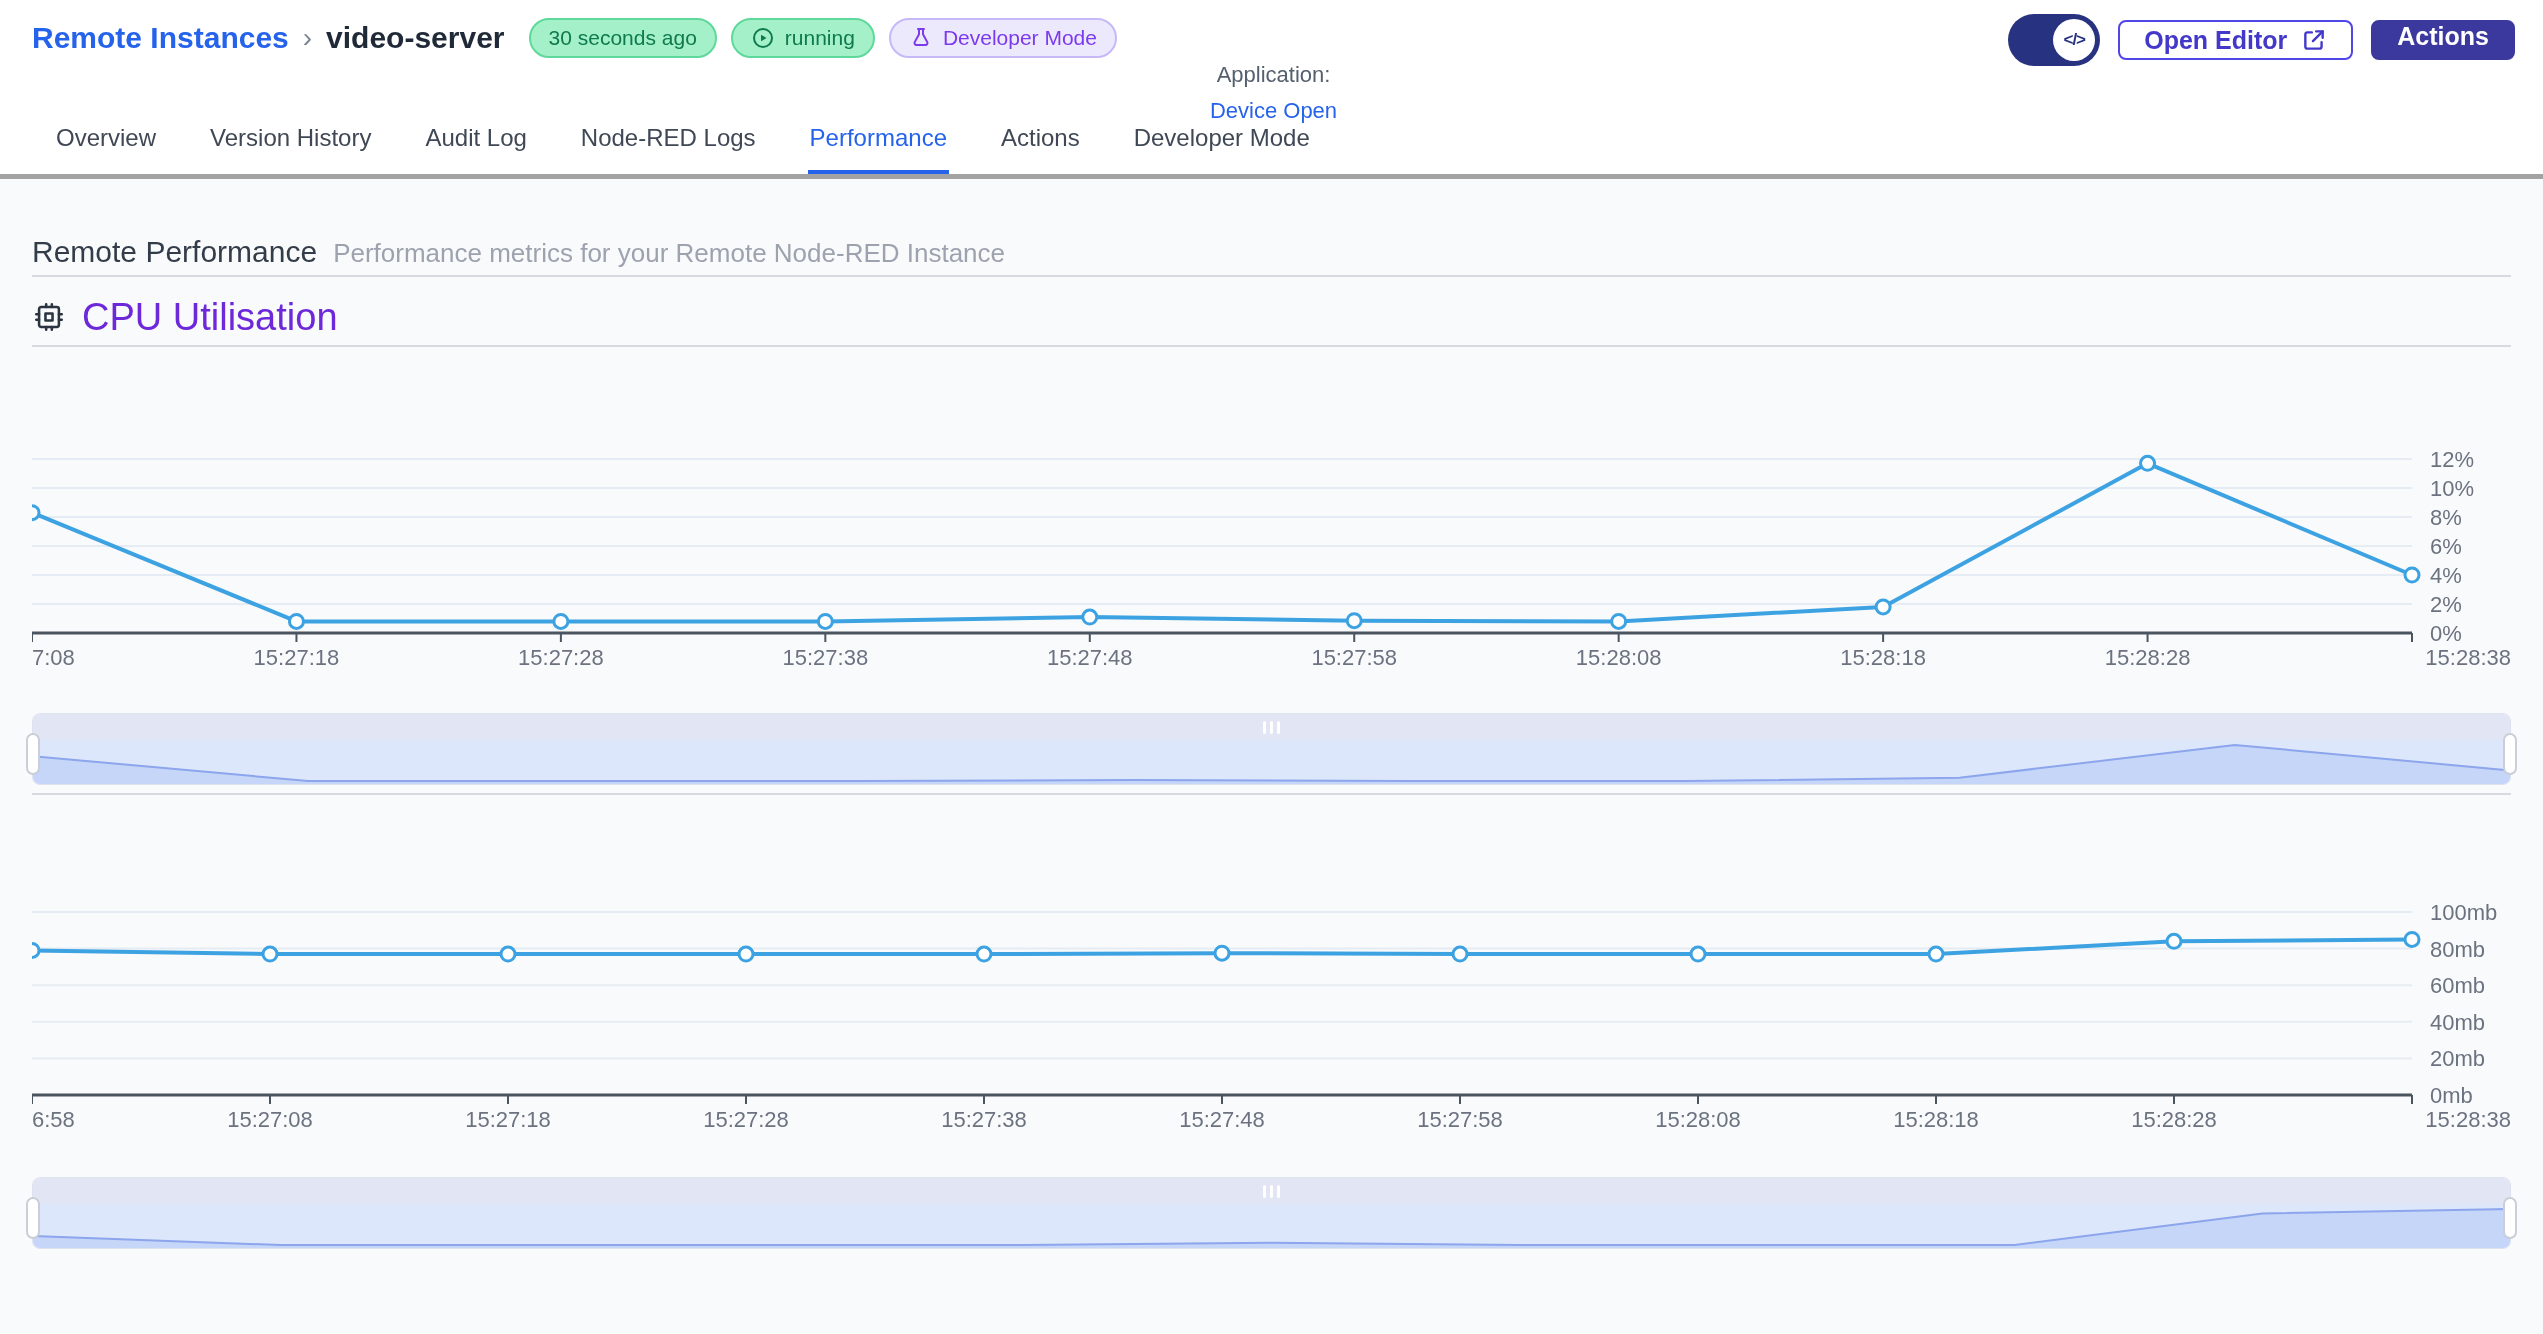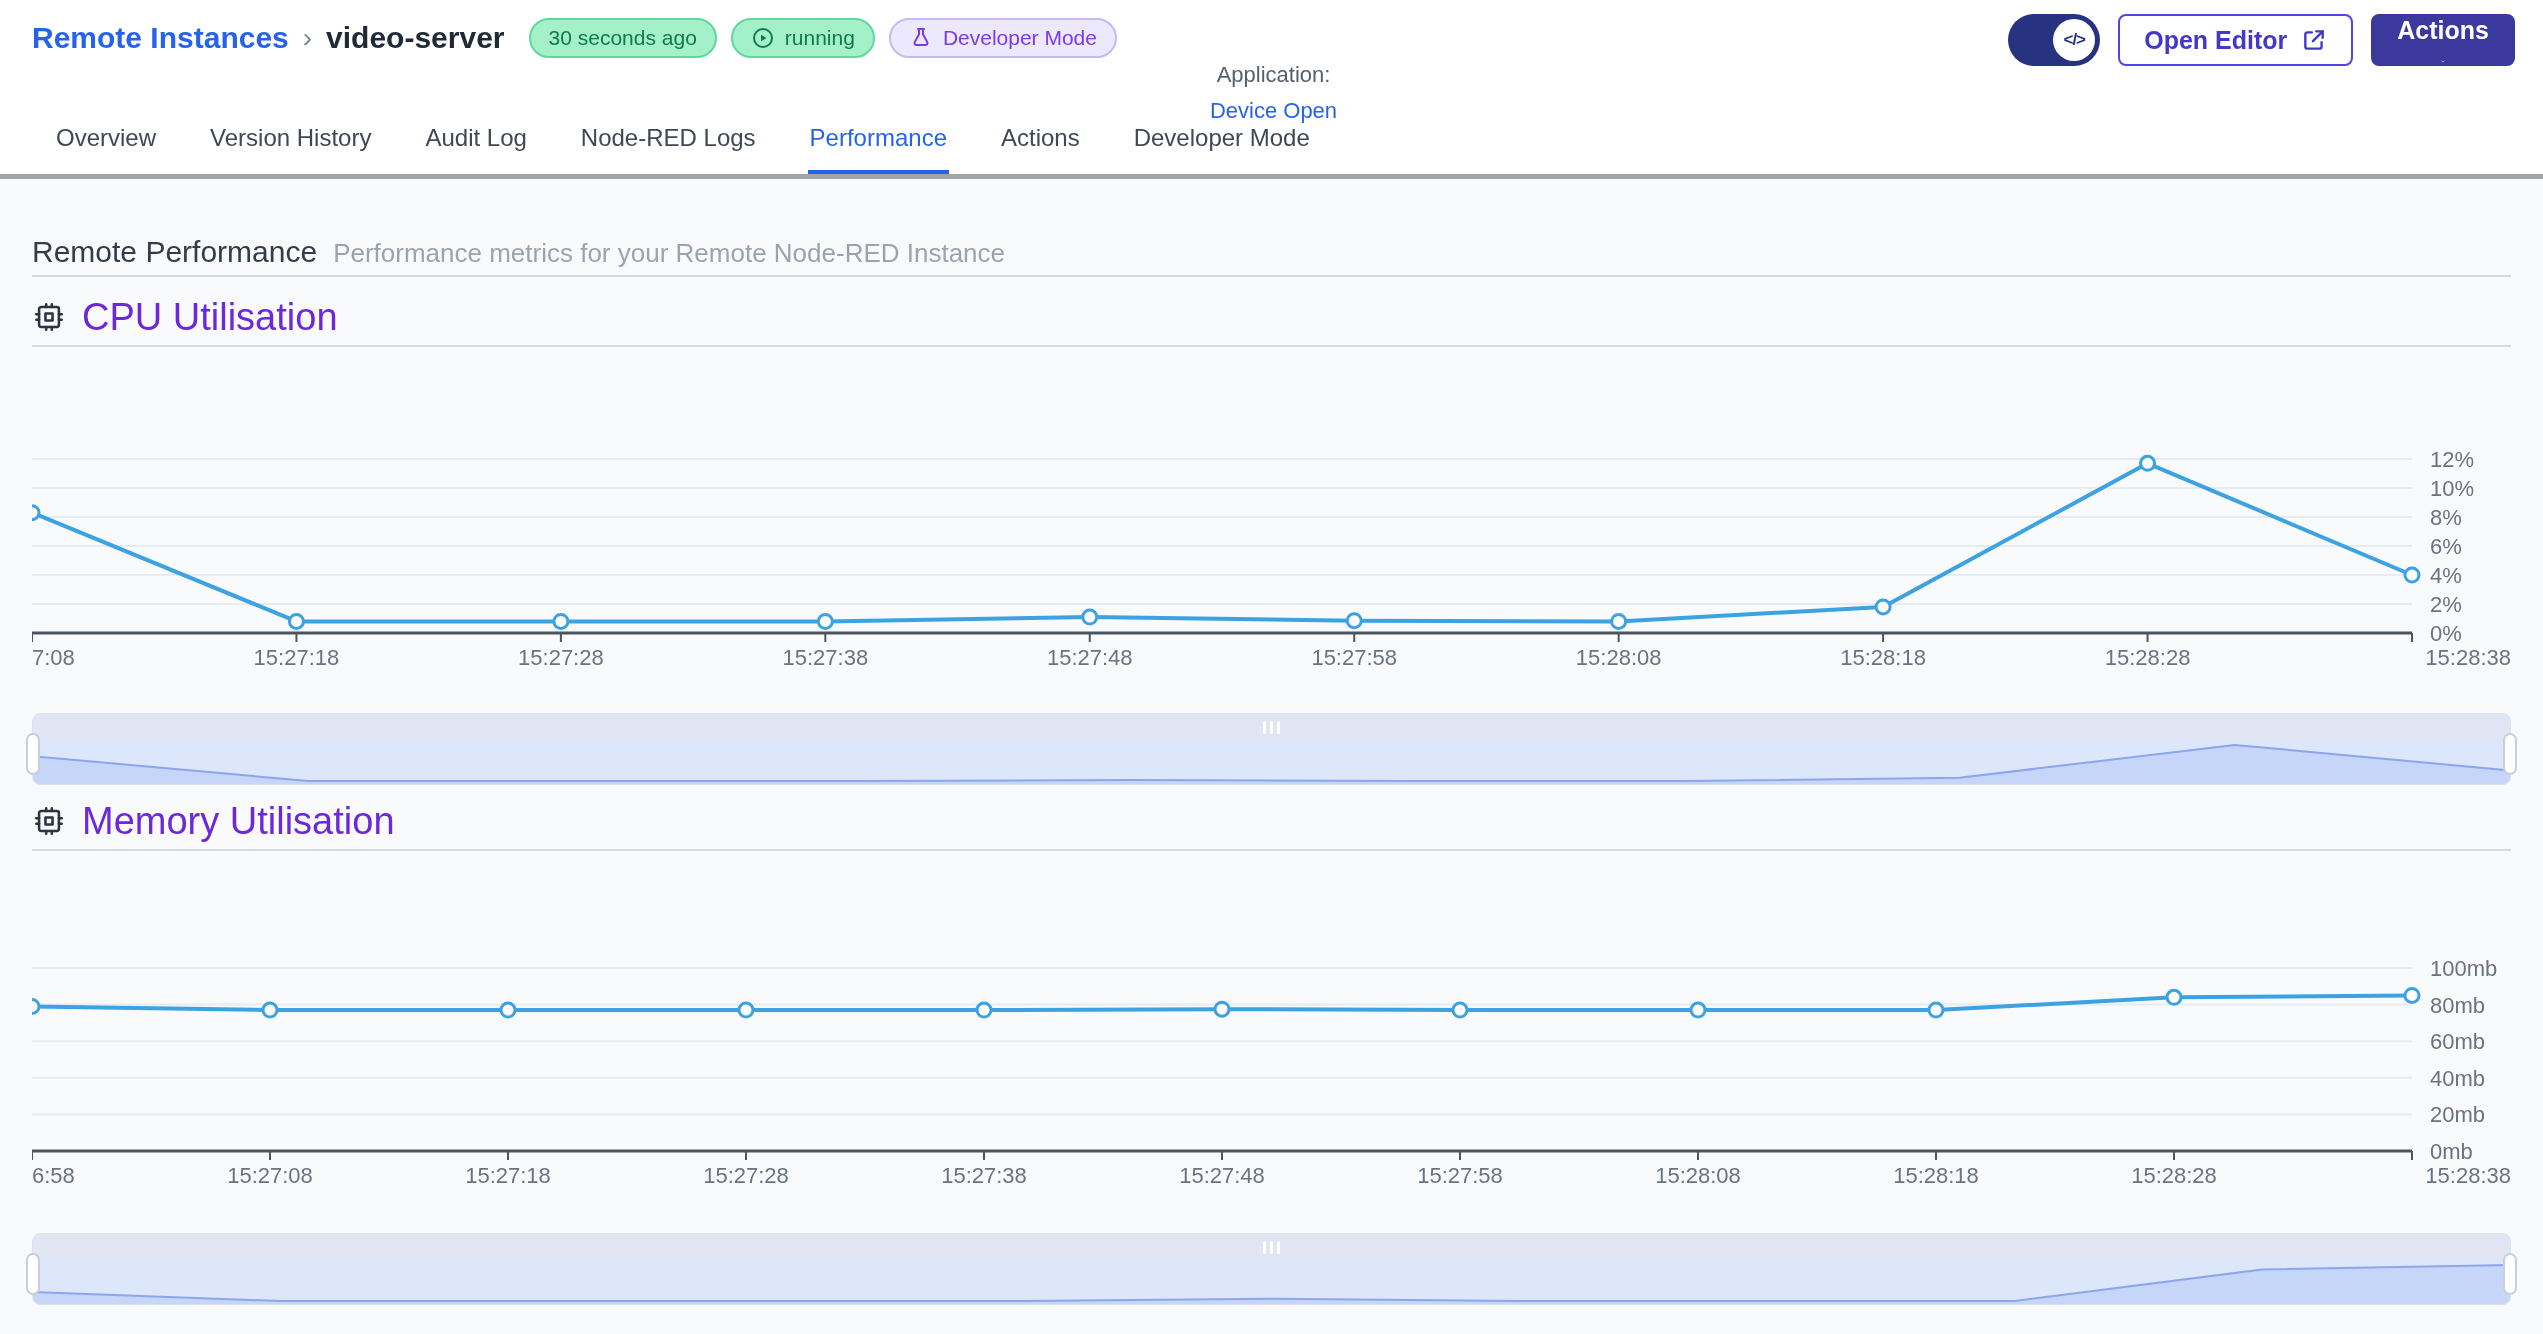--- a/index.html
+++ b/index.html
@@ -20,21 +20,21 @@
   .badge.green { background:var(--green-bg,#a4f0c8); border:2px solid var(--green-border,#5fd99b); color:var(--green-text,#0e7a4e); }
   .badge.purple { background:var(--purple-bg,#ede9fd); border:2px solid var(--purple-border,#c7b8f7); color:var(--purple-text,#7c3aed); }
   .badge svg { width:24px; height:24px; }
 
   .header-actions { position:absolute; right:0; top:0; display:flex; align-items:center; gap:18px; }
   .dev-toggle { width:92px; height:52px; border-radius:26px; background:var(--toggle-navy,#273380);
                 position:relative; cursor:pointer; border:none; }
   .dev-toggle .knob { position:absolute; right:5px; top:5px; width:42px; height:42px; border-radius:50%;
                       background:#fff; display:flex; align-items:center; justify-content:center;
                       font-size:17px; font-weight:bold; color:#273380; letter-spacing:-1px; }
-  .btn { display:inline-flex; align-items:center; gap:14px; height:52px; padding:0 24px;
+  .btn { display:inline-flex; align-items:center; gap:14px; height:40px; padding:0 24px;
          border-radius:8px; font-size:25px; font-weight:bold; cursor:pointer;
          font-family:"Liberation Sans", sans-serif; }
   .btn.outline { background:#fff; border:2px solid var(--indigo,#4f46e5); color:var(--indigo-text,#4338ca); }
   .btn.solid { background:var(--brand-indigo,#3b389e); border:2px solid var(--brand-indigo,#3b389e); color:#fff;flex-direction:column; }
   .btn svg { width:26px; height:26px; }
 
   .app-row { display:flex; align-items:center; gap:10px; height:32px; font-size:22px; color:#55606e;flex-direction:column; }
   .app-row .app-link { color:var(--accent,#2563eb); cursor:pointer; }
 
   .tabs { display:flex; gap:50px; padding-left:22px; margin-top:24px; }
@@ -227,28 +227,20 @@
                 <path d="M0,16.541284403669717 L111.11111111111111,42 L222.22222222222223,42 L333.3333333333333,42 L444.44444444444446,40.981651376146786 L555.5555555555555,41.830275229357795 L666.6666666666666,42 L777.7777777777778,38.60550458715596 L888.8888888888889,5 L1000,31.13761467889908" fill="none" stroke="#8ca5ec" stroke-width="2" vector-effect="non-scaling-stroke"></path>
               </svg>
             </div>
         </div>
         <div class="brush-handle left"></div>
         <div class="brush-handle right"></div>
       </div>
     </section>
 
     <section>
-      <div class="section-title mem">
-        <svg viewBox="0 0 24 24" fill="none" stroke="#2b3440" stroke-width="1.8" stroke-linecap="round" stroke-linejoin="round">
-          <rect x="5" y="5" width="14" height="14" rx="1.5"></rect>
-            <rect x="9.5" y="9.5" width="5" height="5"></rect>
-          <path d="M10 3v2M14 3v2M10 19v2M14 19v2M3 10h2M3 14h2M19 10h2M19 14h2"></path>
-        </svg>
-        <h3>Memory Utilisation</h3>
-      </div>
       <hr class="divider hr-after-title">
       <div class="chart-wrap mem">
           <svg viewBox="0 0 2479 280" width="2479" height="280">
             <g>
               <line x1="0" y1="193.4" x2="2380" y2="193.4" stroke="#e6ecf3" stroke-width="2"></line>
               <line x1="0" y1="156.8" x2="2380" y2="156.8" stroke="#e6ecf3" stroke-width="2"></line>
               <line x1="0" y1="120.19999999999999" x2="2380" y2="120.19999999999999" stroke="#e6ecf3" stroke-width="2"></line>
               <line x1="0" y1="83.6" x2="2380" y2="83.6" stroke="#e6ecf3" stroke-width="2"></line>
               <line x1="0" y1="47" x2="2380" y2="47" stroke="#e6ecf3" stroke-width="2"></line>
             </g>

